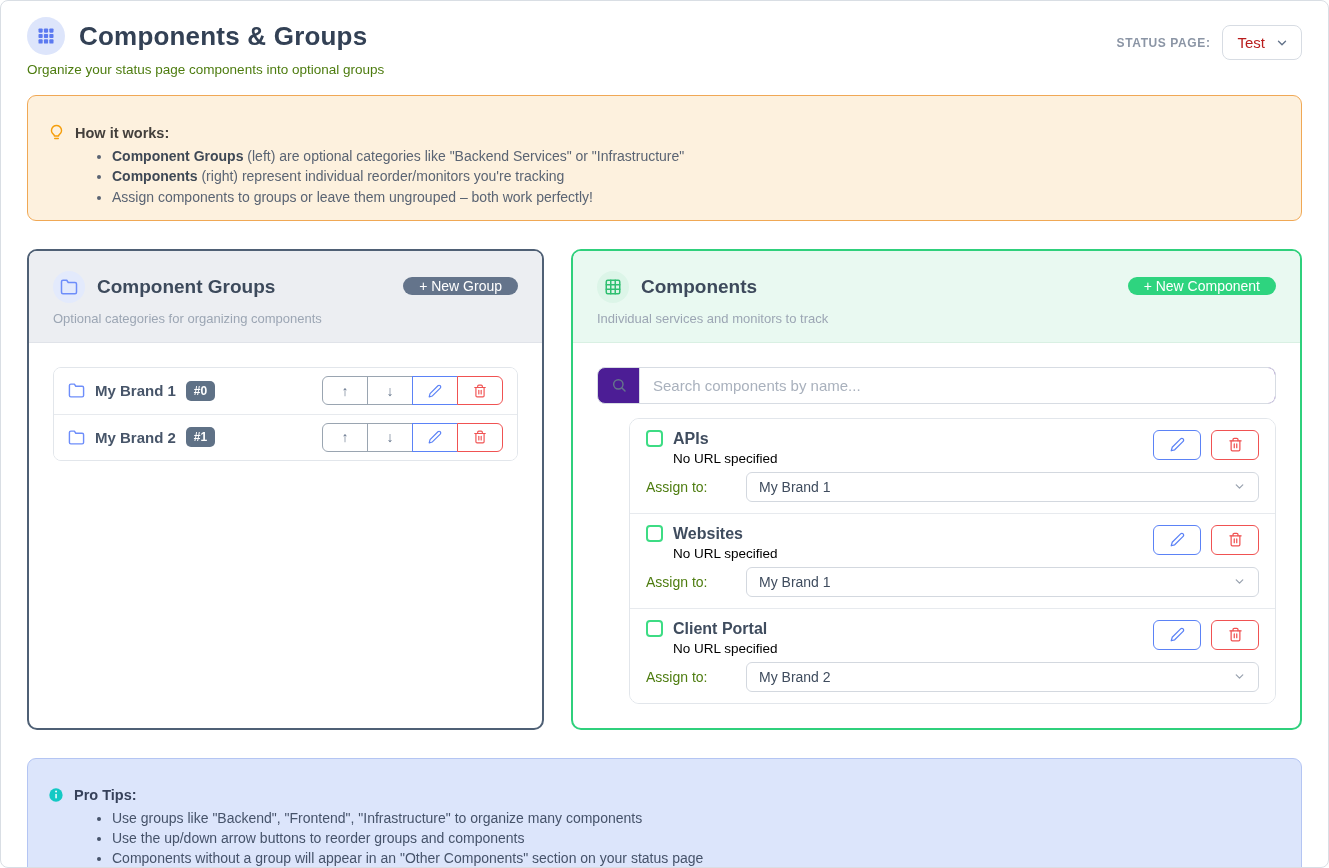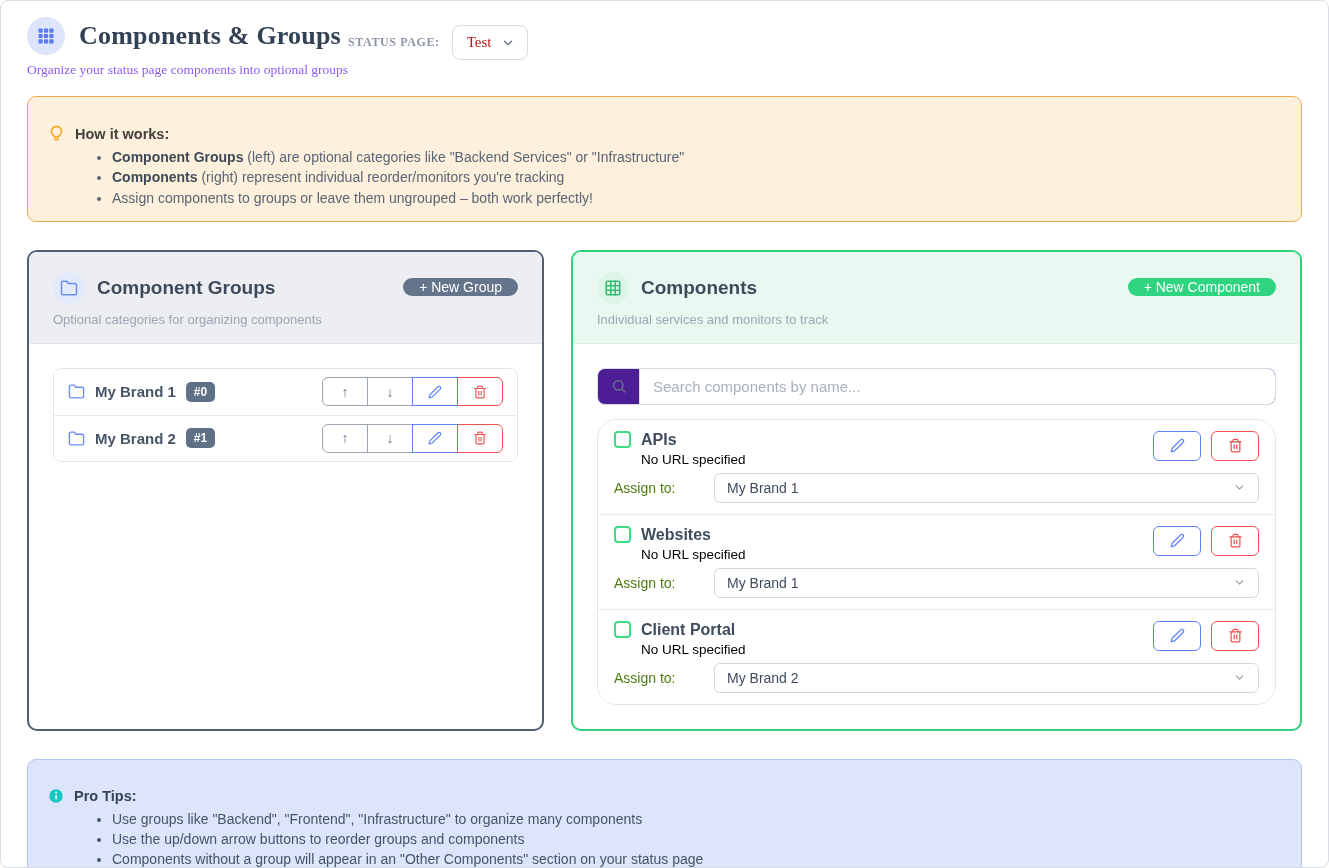--- a/index.html
+++ b/index.html
@@ -6,28 +6,28 @@
   html,body { width:1329px; height:868px; }
   body {
     font-family: "Liberation Sans", "DejaVu Sans", sans-serif;
     background: #fff; color: #3f4c5e;
   }
   .page {
     width:1329px; height:868px; border:1px solid #d9dee4; border-radius:8px;
     background:#fff; padding:16px 26px 20px; overflow:hidden;
   }
   
-  .header { display:flex; align-items:flex-start;font-family:Liberation Serif, serif; }
+  .header { display:flex; justify-content:space-between; align-items:flex-start; }
   .title-row { display:flex; align-items:center; gap:14px; }
   .app-badge {
     width:38px; height:38px; border-radius:50%; background:#dde5fb;
     display:flex; align-items:center; justify-content:center; flex:0 0 auto;
   }
   h1 { font-size:26px; font-weight:700; color:#334155; letter-spacing:.2px; }
-  .page-subtitle { font-size:13.5px; color:#8b5cf6; margin-top:7px; }
+  .page-subtitle { font-size:13.5px; color:#4d7c0f; margin-top:7px; }
   .status-picker { display:flex; align-items:center; gap:12px; margin-top:8px; }
   .status-label { font-size:12px; color:#8b95a5; letter-spacing:.6px; font-weight:600; }
   .select {
     display:flex; align-items:center; gap:10px; background:#fff;
     border:1px solid #d7dce3; border-radius:8px; padding:8px 12px 8px 14px;
     font-size:15px; color:#b91c1c; cursor:pointer;
   }
   
   .callout { border-radius:9px; padding:28px 20px 13px; margin-top:18px; }
   .callout.warning { background:#fdf1de; border:1px solid #f0a855; }
@@ -73,21 +73,21 @@
   .btn-group button:first-child { margin-left:0; border-radius:6px 0 0 6px; }
   .btn-group button:last-child { border-radius:0 6px 6px 0; }
   .btn-group button.edit { border-color:#5b82f6; z-index:2; }
   .btn-group button.del { border-color:#f05252; z-index:2; }
   
   .search-group { display:flex; border:1px solid #d7dce3; border-radius:8px; height:37px; overflow:hidden; background:#4c1d95; }
   .search-prepend { width:42px; border-right:1px solid #d7dce3; display:flex; align-items:center; justify-content:center; flex:0 0 auto; }
   .search-group input { flex:1; border:none; outline:none; padding:0 13px; font-size:15px; color:#3f4c5e; font-family:inherit; }
   .search-group input::placeholder { color:#a9b1bd; }
   
-  .component-list { border:1px solid #e2e6eb; border-radius:20px; overflow:hidden; margin-top:14px; }
+  .component-list { border:1px solid #e2e6eb; border-radius:10px; overflow:hidden; margin-top:14px;margin-left:32px; }
   .component-row { padding:11px 16px 11px; background:#fff; }
   .component-row + .component-row { border-top:1px solid #e7eaee; }
   .component-top { display:flex; justify-content:space-between; align-items:flex-start; }
   .name-row { display:flex; align-items:center; gap:10px; }
   .checkbox { width:17px; height:17px; border:2px solid #3ddc84; border-radius:4px; flex:0 0 auto; }
   .component-name { font-size:16px; font-weight:700; color:#3f4c5e; }
   .url-status { font-size:13.5px; color:#000000; margin:3px 0 0 27px; }
   .row-actions { display:flex; gap:10px; }
   .icon-btn { width:48px; height:30px; background:#fff; border-radius:6px; display:flex; align-items:center; justify-content:center; cursor:pointer; }
   .icon-btn.edit { border:1px solid #5b82f6; }

